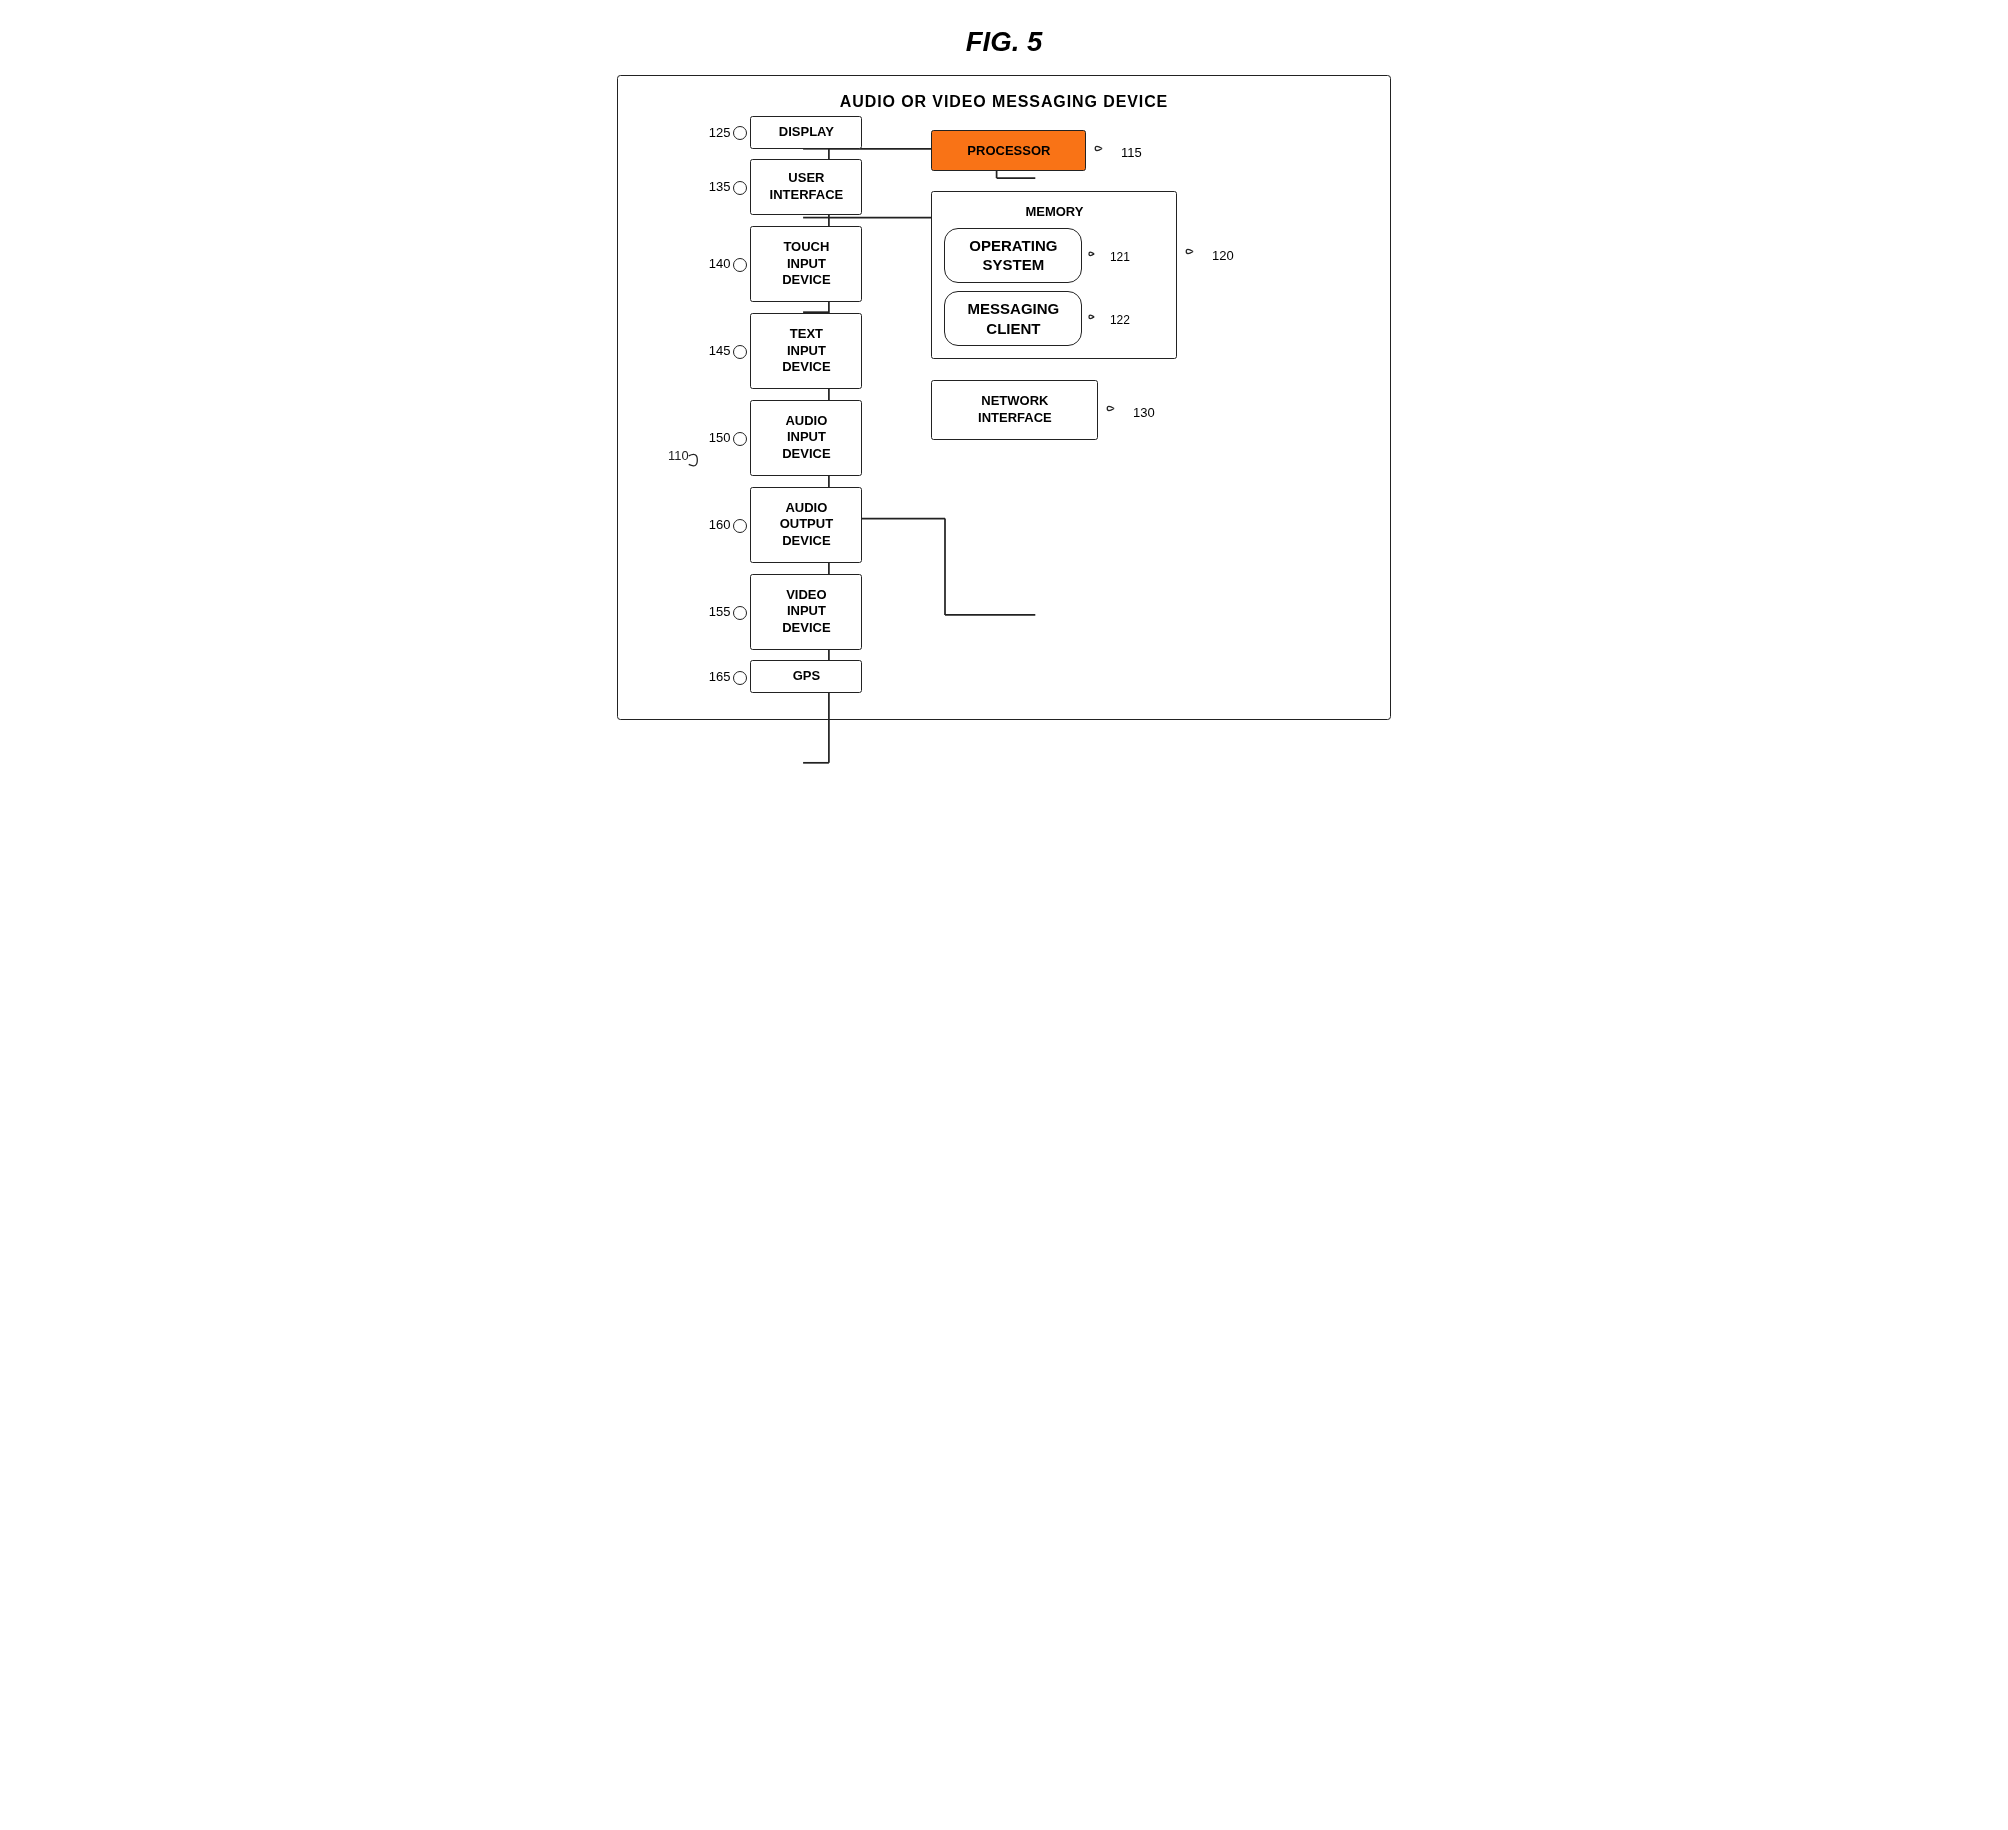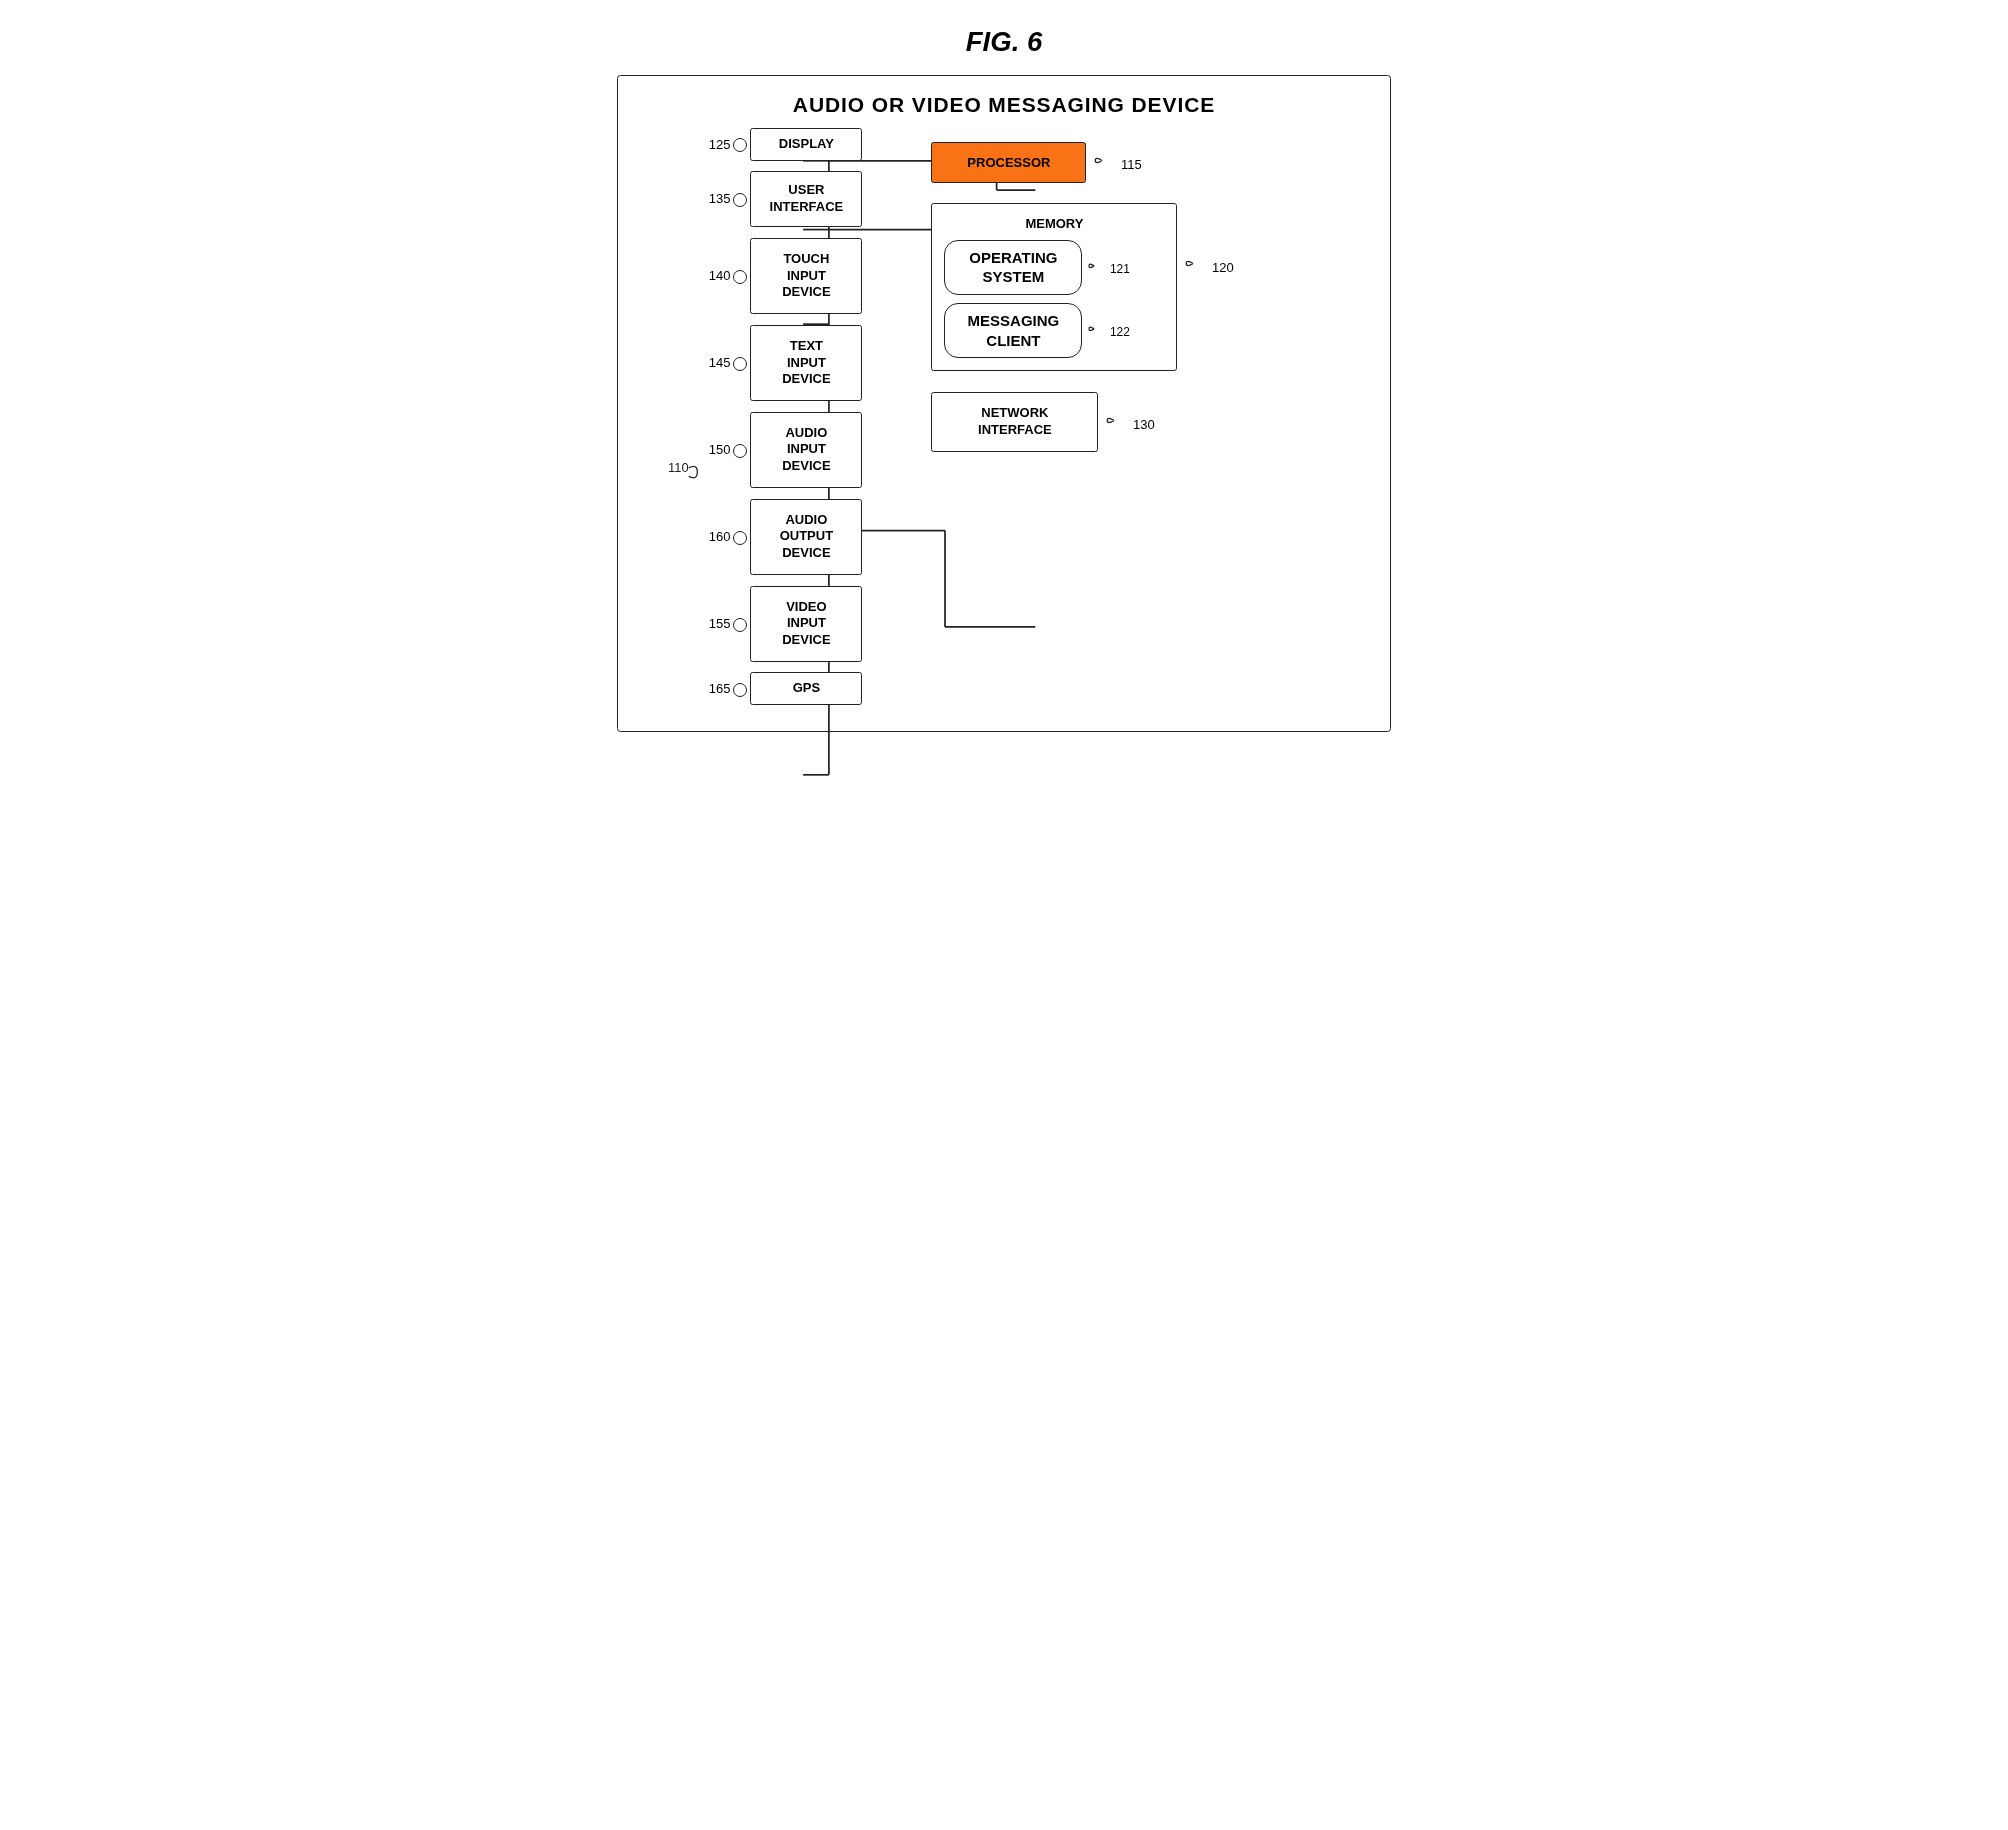--- a/index.html
+++ b/index.html
@@ -25,24 +25,24 @@
     }
     .outer-box {
       border: 1.7px solid #222;
       border-radius: 3.4px;
       padding: 17px 26px 26px 26px;
       position: relative;
       background: #fff;
     }
     .outer-box-label {
       text-align: center;
-      font-size: 21px;
+      font-size: 16px;
       font-weight: bold;
       letter-spacing: 0.9px;
-      margin-bottom: 11px;
+      margin-bottom: 5px;
       font-family: Arial, sans-serif;
     }
     
     .item-row {
       display: flex;
       align-items: center;
       position: relative;
     }
     .ref-label {
       font-size: 13px;
@@ -133,21 +133,21 @@
     }
     .diagram-wrapper {
       position: relative;
       width: 100%;
     }
   </style>
 </head>
 <body>
 
 <div class="page">
-  <div class="fig-title">FIG. 6</div>
+  <div class="fig-title">FIG. 5</div>
   <div class="outer-box">
     <div class="outer-box-label">AUDIO OR VIDEO MESSAGING DEVICE</div>
     <div class="diagram-wrapper">
 
       <svg width="774" height="671" style="position:absolute;top:0;left:0;pointer-events:none;overflow:visible;" viewBox="0 0 900 780">
 
         <line x1="215" y1="28" x2="215" y2="752" stroke="#222" stroke-width="2"></line>
 
         <line x1="185" y1="38" x2="215" y2="38" stroke="#222" stroke-width="2"></line>
 

